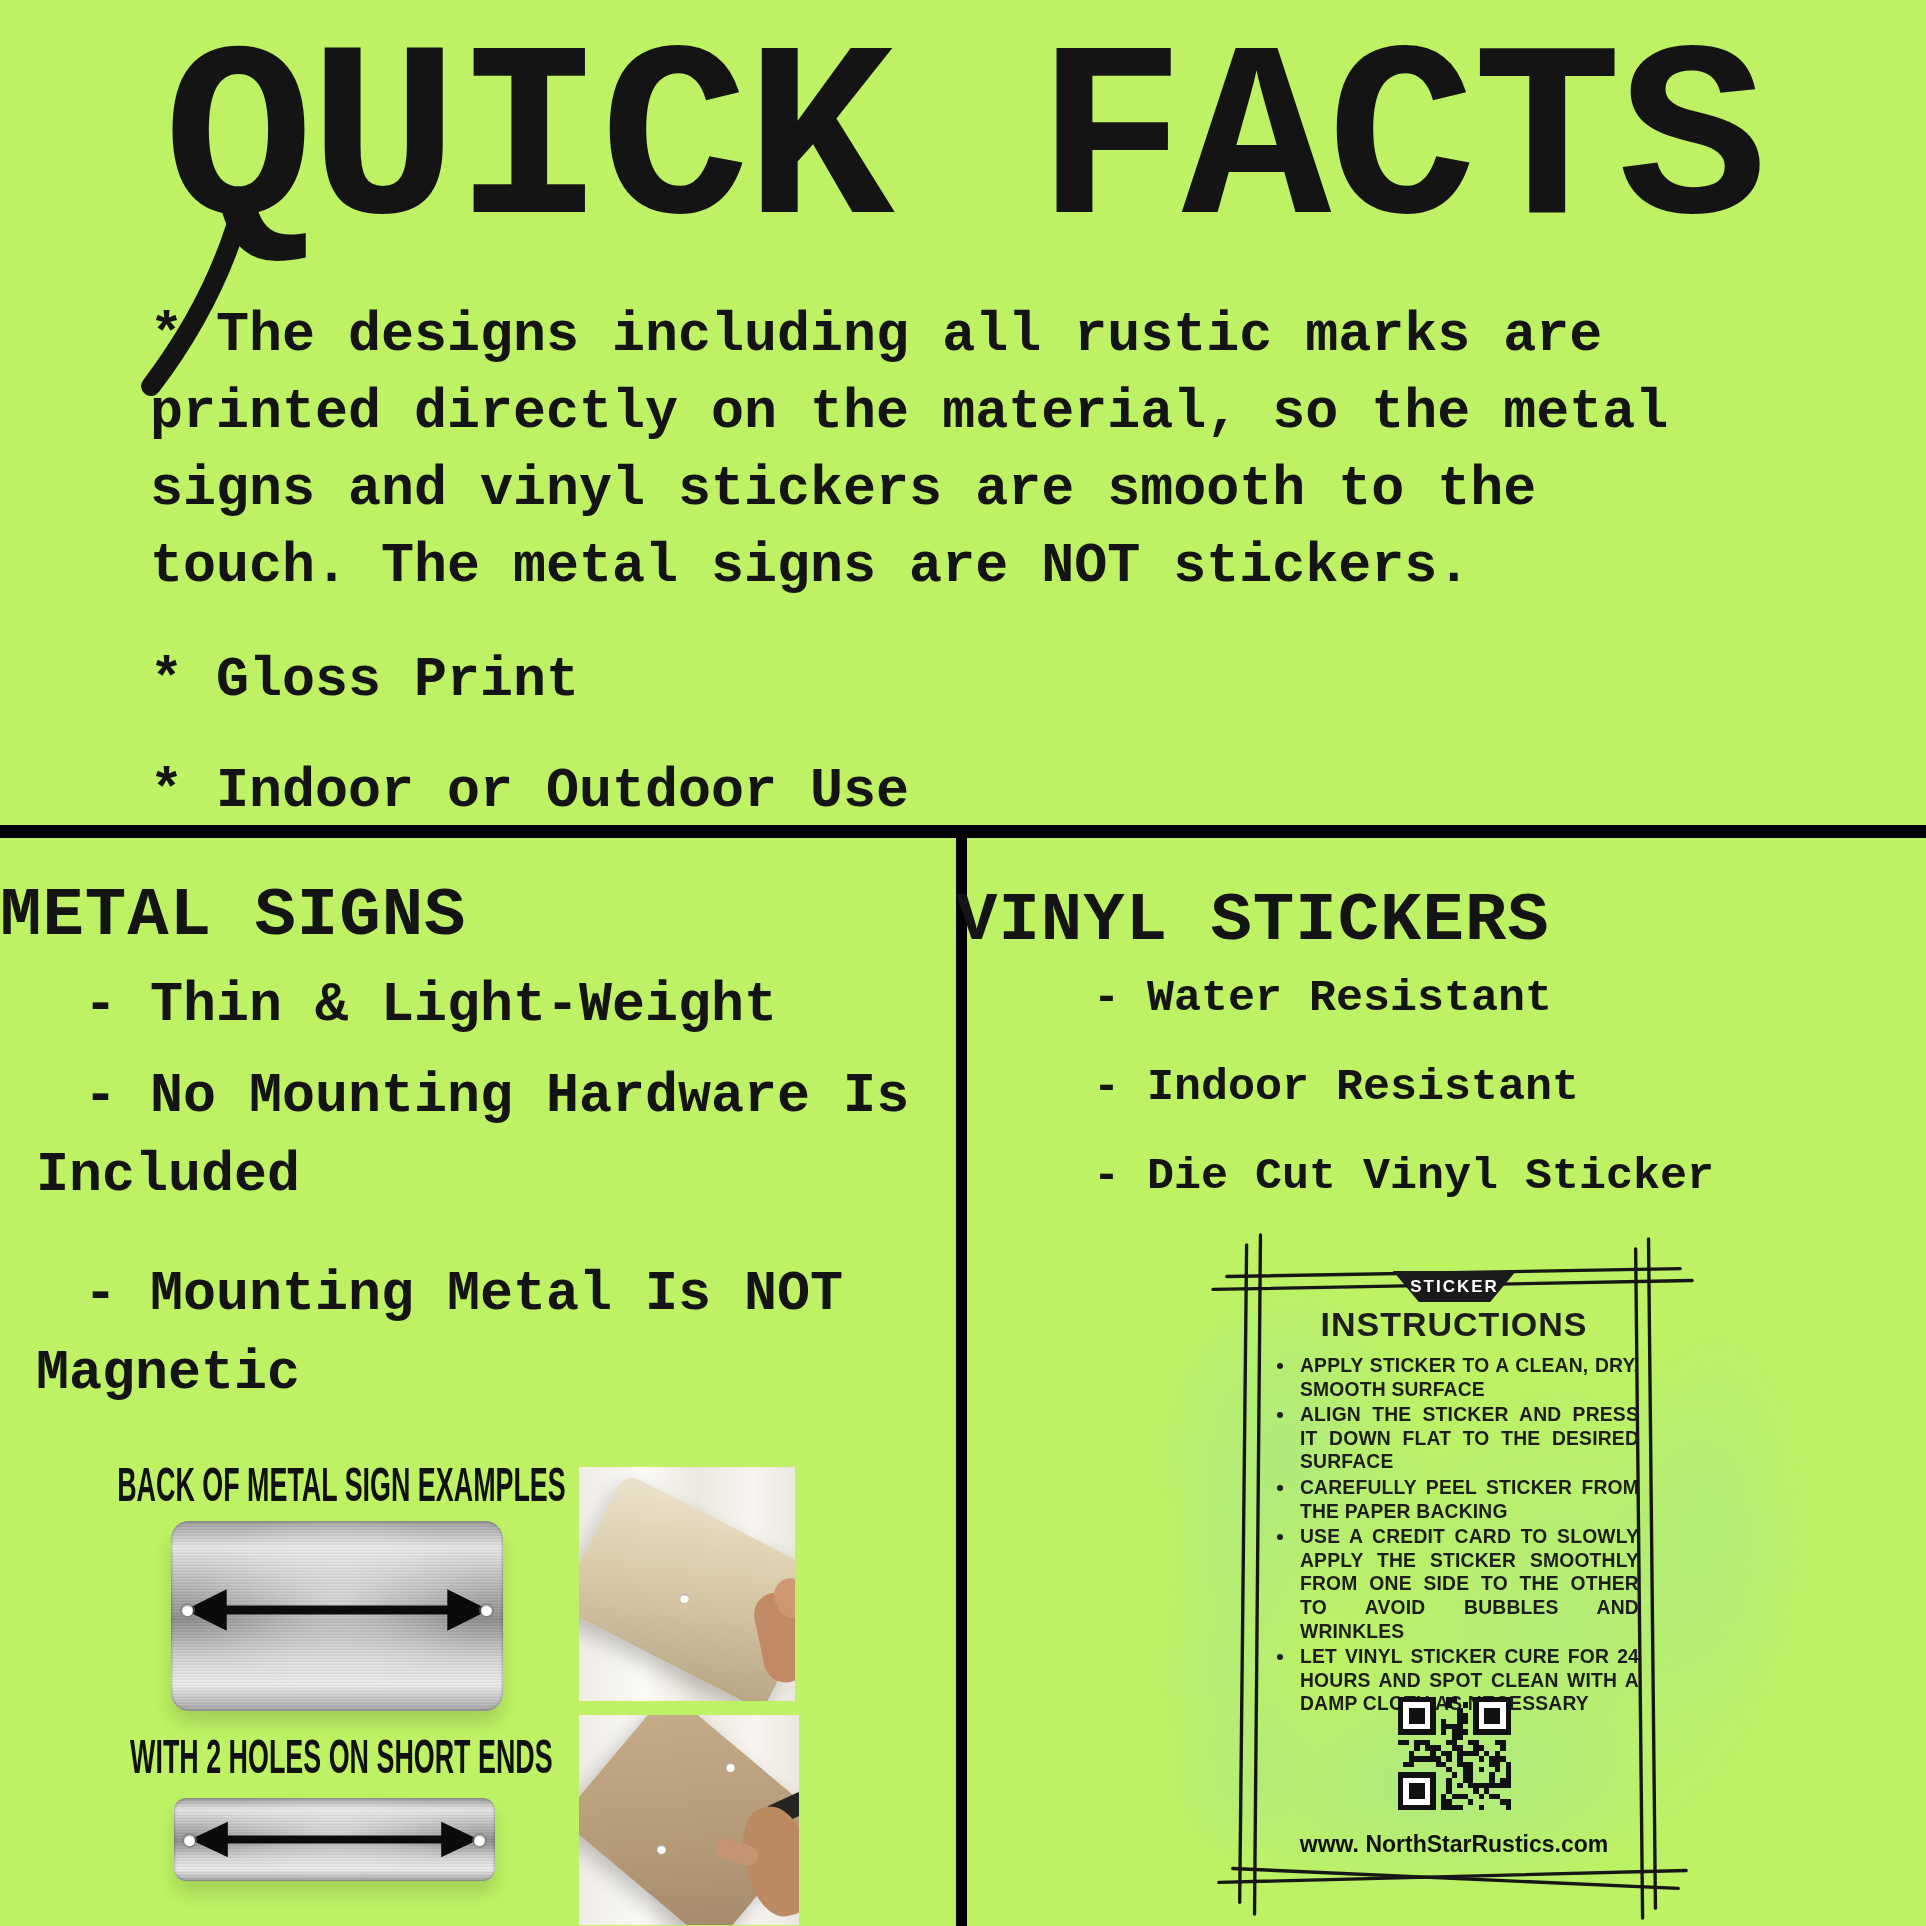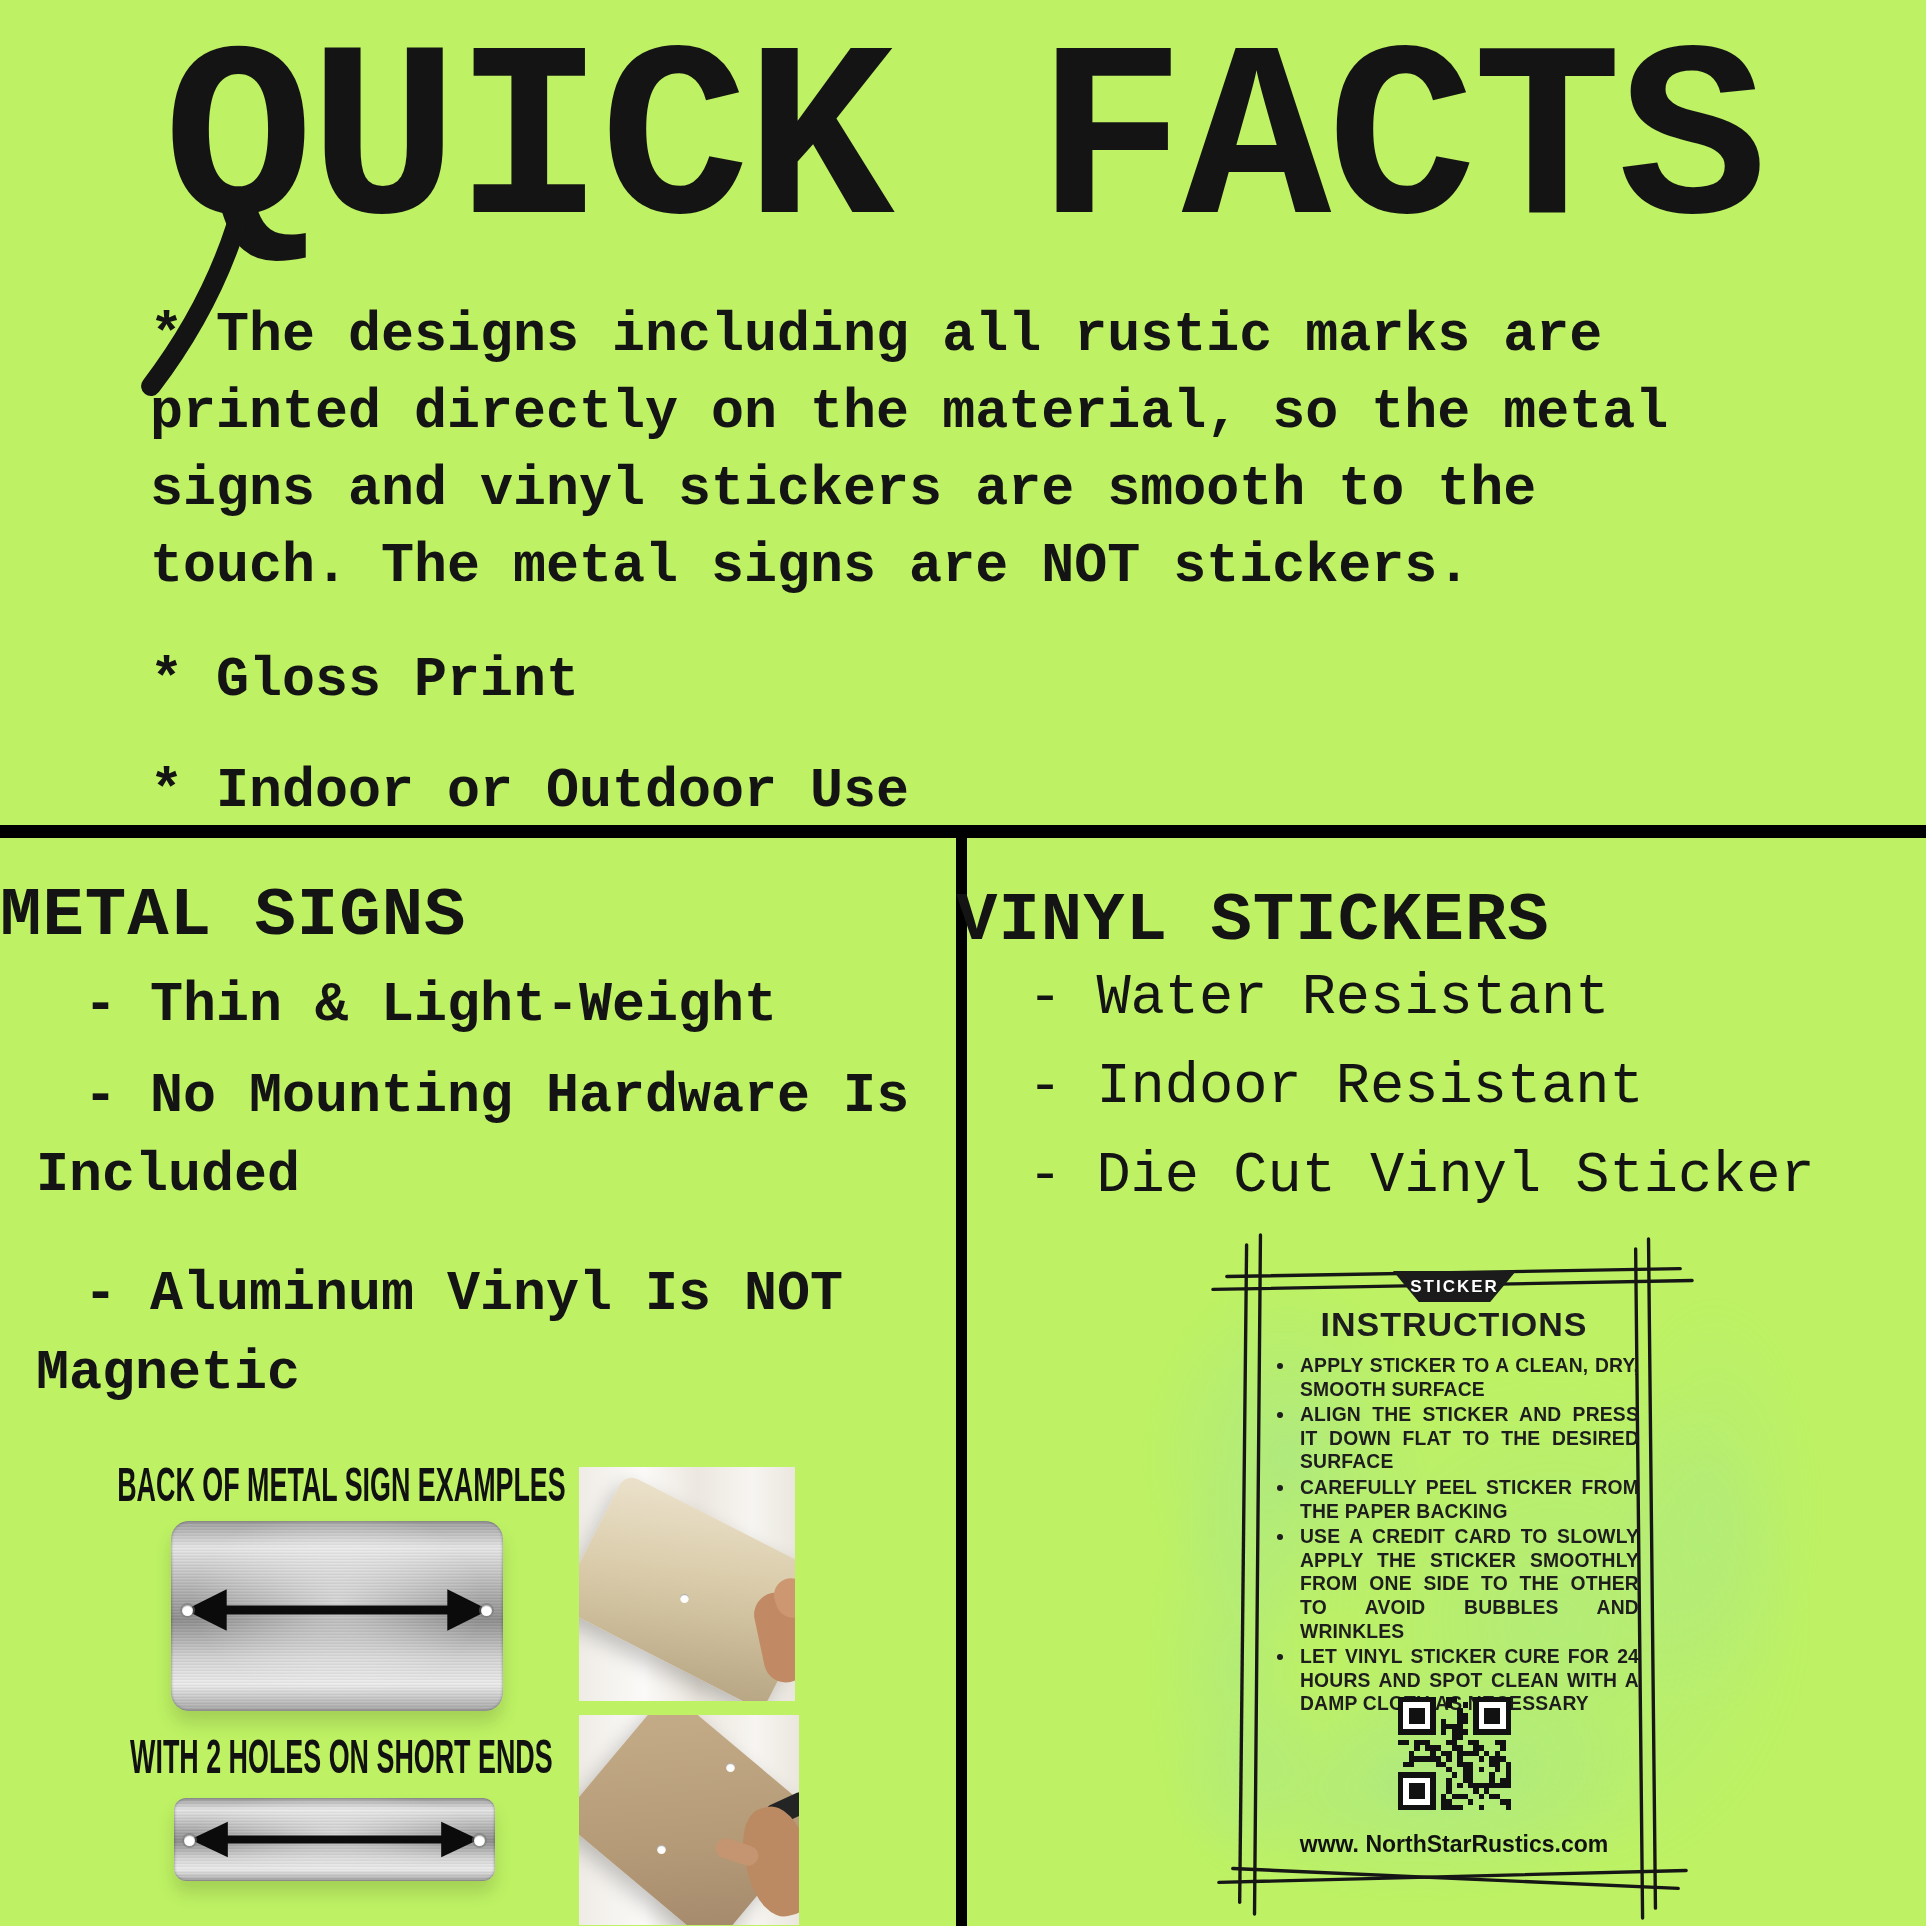--- a/index.html
+++ b/index.html
@@ -23,21 +23,21 @@
   
   .col-heading{position:absolute;text-align:left;font-size:69px;font-weight:700;letter-spacing:1px;white-space:nowrap;}
   .ms-heading{top:877px;left:0;width:956px;}
   .vs-heading{top:882px;left:956px;width:970px;}
   .ms-item{position:absolute;left:0;width:956px;box-sizing:border-box;
            padding-left:36px;padding-right:18px;text-indent:48px;
            font-size:55px;line-height:79px;font-weight:700;}
   .ms-item-1{top:966px;}
   .ms-item-2{top:1057px;}
   .ms-item-3{top:1255px;}
-  .vs-item{position:absolute;left:1028px;font-size:57px;line-height:65px;font-weight:400;white-space:nowrap;}
+  .vs-item{position:absolute;left:1093px;font-size:45px;line-height:65px;font-weight:700;white-space:nowrap;}
   .vs-item-1{top:966px;}
   .vs-item-2{top:1055px;}
   .vs-item-3{top:1144px;}
 
   
   .cond-label{position:absolute;left:109px;width:465px;display:flex;justify-content:center;}
   .cond-label span{display:inline-block;font-family:"Liberation Sans",sans-serif;
                    font-weight:700;font-size:48px;line-height:51px;white-space:nowrap;
                    transform:scaleX(0.56);transform-origin:50% 50%;letter-spacing:0px;color:#111;}
   .back-label{top:1459px;}
@@ -117,21 +117,21 @@
   <div class="intro">* The designs including all rustic marks are printed directly on the material, so the metal signs and vinyl stickers are smooth to the touch. The metal signs are NOT stickers.</div>
   <div class="fact-line fact-gloss">* Gloss Print</div>
   <div class="fact-line fact-use">* Indoor or Outdoor Use</div>
 
   <div class="h-divider"></div>
   <div class="v-divider"></div>
 
   <div class="col-heading ms-heading">METAL SIGNS</div>
   <div class="ms-item ms-item-1">- Thin &amp; Light-Weight</div>
   <div class="ms-item ms-item-2">- No Mounting Hardware Is Included</div>
-  <div class="ms-item ms-item-3">- Aluminum Vinyl Is NOT Magnetic</div>
+  <div class="ms-item ms-item-3">- Mounting Metal Is NOT Magnetic</div>
 
   <div class="cond-label back-label">
     <span>BACK OF METAL SIGN EXAMPLES</span>
   </div>
 
   <div class="metal-sign sign-square">
     <svg class="sign-arrow" viewBox="0 0 335 192">
       <line x1="44" y1="90" x2="291" y2="90" stroke="#0b0b0b" stroke-width="9"></line>
       <polygon points="14,90 56,69 56,111" fill="#0b0b0b"></polygon>
       <polygon points="321,90 279,69 279,111" fill="#0b0b0b"></polygon>

